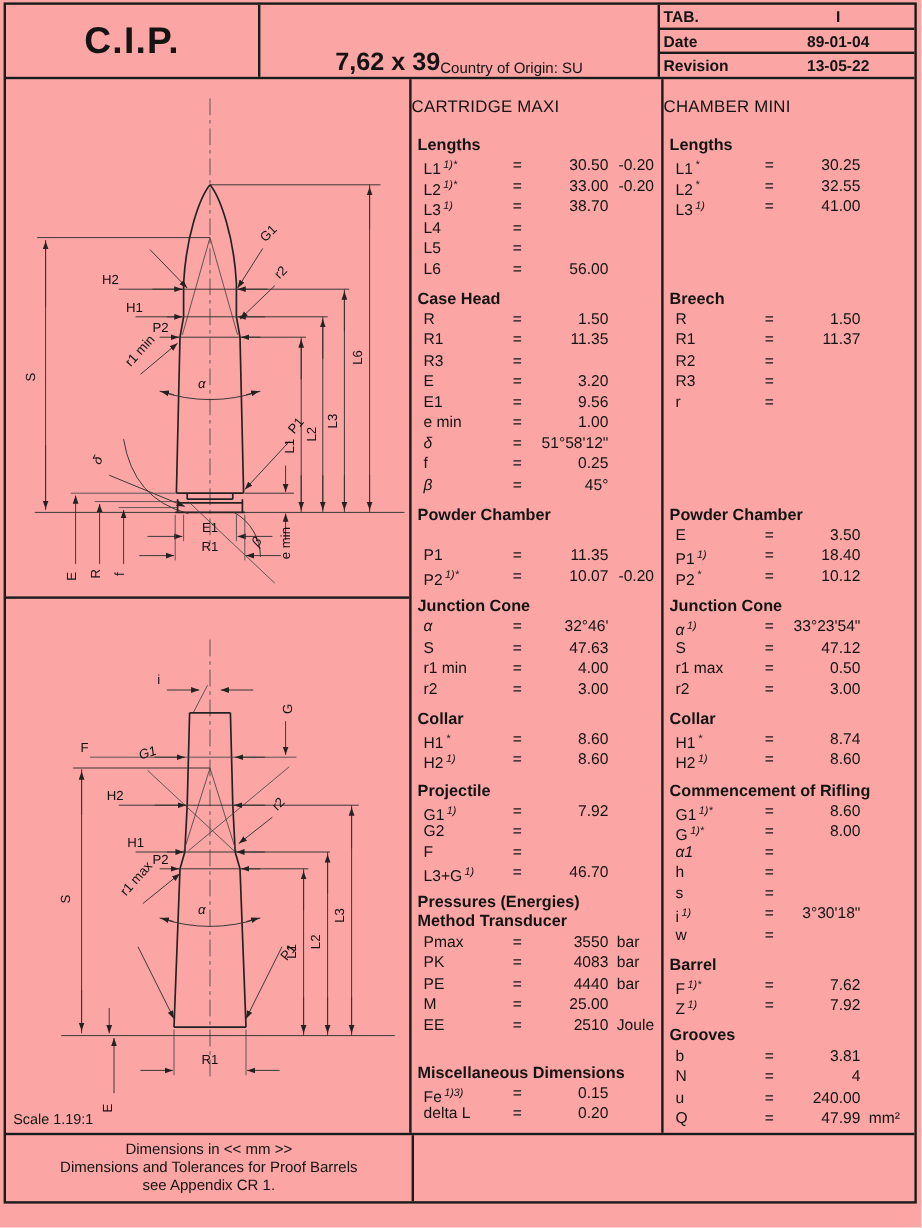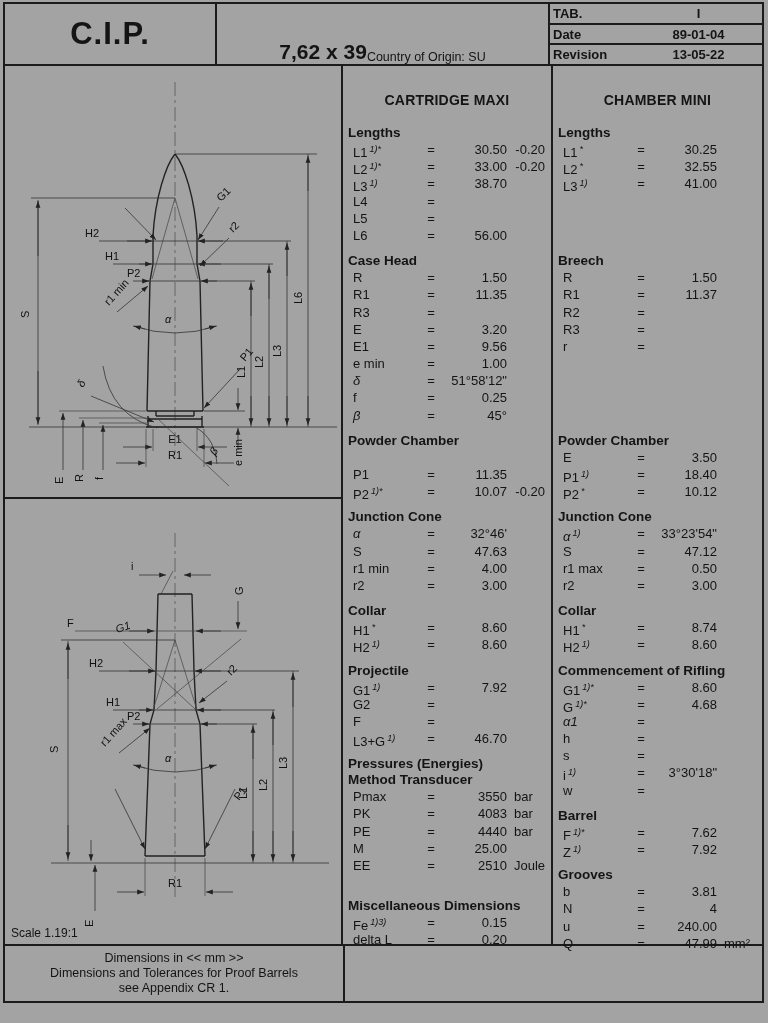--- a/index.html
+++ b/index.html
@@ -1,16 +1,16 @@
 <!DOCTYPE html>
 <html><head>
 <meta charset="utf-8">
 <style>
   html,body{margin:0;padding:0;background:#fff;}
-  #page{position:relative;width:768px;height:1023px;background:#a3a3a3;overflow:hidden;
+  #page{position:relative;width:768px;height:1023px;background:#fca5a5;overflow:hidden;
         font-family:"Liberation Sans",sans-serif;color:#141414;}
   #sheet{position:absolute;left:3px;top:2px;width:761px;height:1001px;border:2px solid #1b1b1b;
          box-sizing:border-box;display:flex;flex-direction:column;}
   
   #hdr{display:flex;height:60px;border-bottom:2px solid #1b1b1b;flex:0 0 auto;}
   #hdr-cip{width:210px;border-right:2px solid #1b1b1b;display:flex;align-items:center;justify-content:center;
            font-size:31px;font-weight:bold;letter-spacing:1px;}
   #hdr-mid{flex:1;display:flex;flex-direction:row;align-items:flex-end;justify-content:center;}
   #hdr-title{font-size:21px;font-weight:bold;margin-top:2px;}
   #hdr-origin{font-size:12.5px;margin-top:4px;}
@@ -19,21 +19,21 @@
   .tab-row:last-child{border-bottom:none;}
   .tab-lab{font-weight:bold;font-size:13px;padding-left:3px;width:82px;}
   .tab-val{font-weight:bold;font-size:13px;flex:1;text-align:center;}
   
   #main{display:flex;height:878px;border-bottom:2px solid #1b1b1b;flex:0 0 auto;}
   #panel-left{width:336px;border-right:2px solid #1b1b1b;display:flex;flex-direction:column;}
   #boxA{height:431px;border-bottom:2px solid #1b1b1b;}
   #boxB{flex:1;position:relative;}
   #col-maxi{width:208px;border-right:2px solid #1b1b1b;}
   #col-mini{flex:1;}
-  .col-title{padding-top:26px;height:24px;text-align:center;font-weight:bold;font-size:14px;letter-spacing:.2px;}
+  .col-title{padding-top:14px;height:24px;text-align:left;font-weight:normal;font-size:14px;letter-spacing:.2px;}
   .sec-h{margin-top:9px;height:16px;line-height:16px;font-weight:bold;font-size:13.5px;padding-left:5px;white-space:nowrap;}
   .row{display:grid;grid-template-columns:80px 16px 68px 1fr;height:17.2px;line-height:17.2px;font-size:13px;}
   .lab{padding-left:10px;white-space:nowrap;}
   .greek{font-style:italic;}
   .lab sup{font-size:9px;font-style:italic;margin-left:2px;}
   .eq{text-align:center;}
   .val{text-align:right;white-space:nowrap;}
   .after-tol{text-align:right;padding-right:6px;}
   .after-unit{text-align:left;padding-left:7px;}
   
@@ -595,21 +595,21 @@
             <div class="sec-h">Commencement of Rifling</div>
             <div class="row">
               <span class="lab">G1<sup>1)*</sup></span>
               <span class="eq">=</span>
               <span class="val">8.60</span>
               <span class="after-unit"></span>
             </div>
             <div class="row">
               <span class="lab">G<sup>1)*</sup></span>
               <span class="eq">=</span>
-              <span class="val">4.68</span>
+              <span class="val">8.00</span>
               <span class="after-unit"></span>
             </div>
             <div class="row">
               <span class="lab greek">α1</span>
               <span class="eq">=</span>
               <span class="val"></span>
               <span class="after-unit"></span>
             </div>
             <div class="row">
               <span class="lab">h</span>

